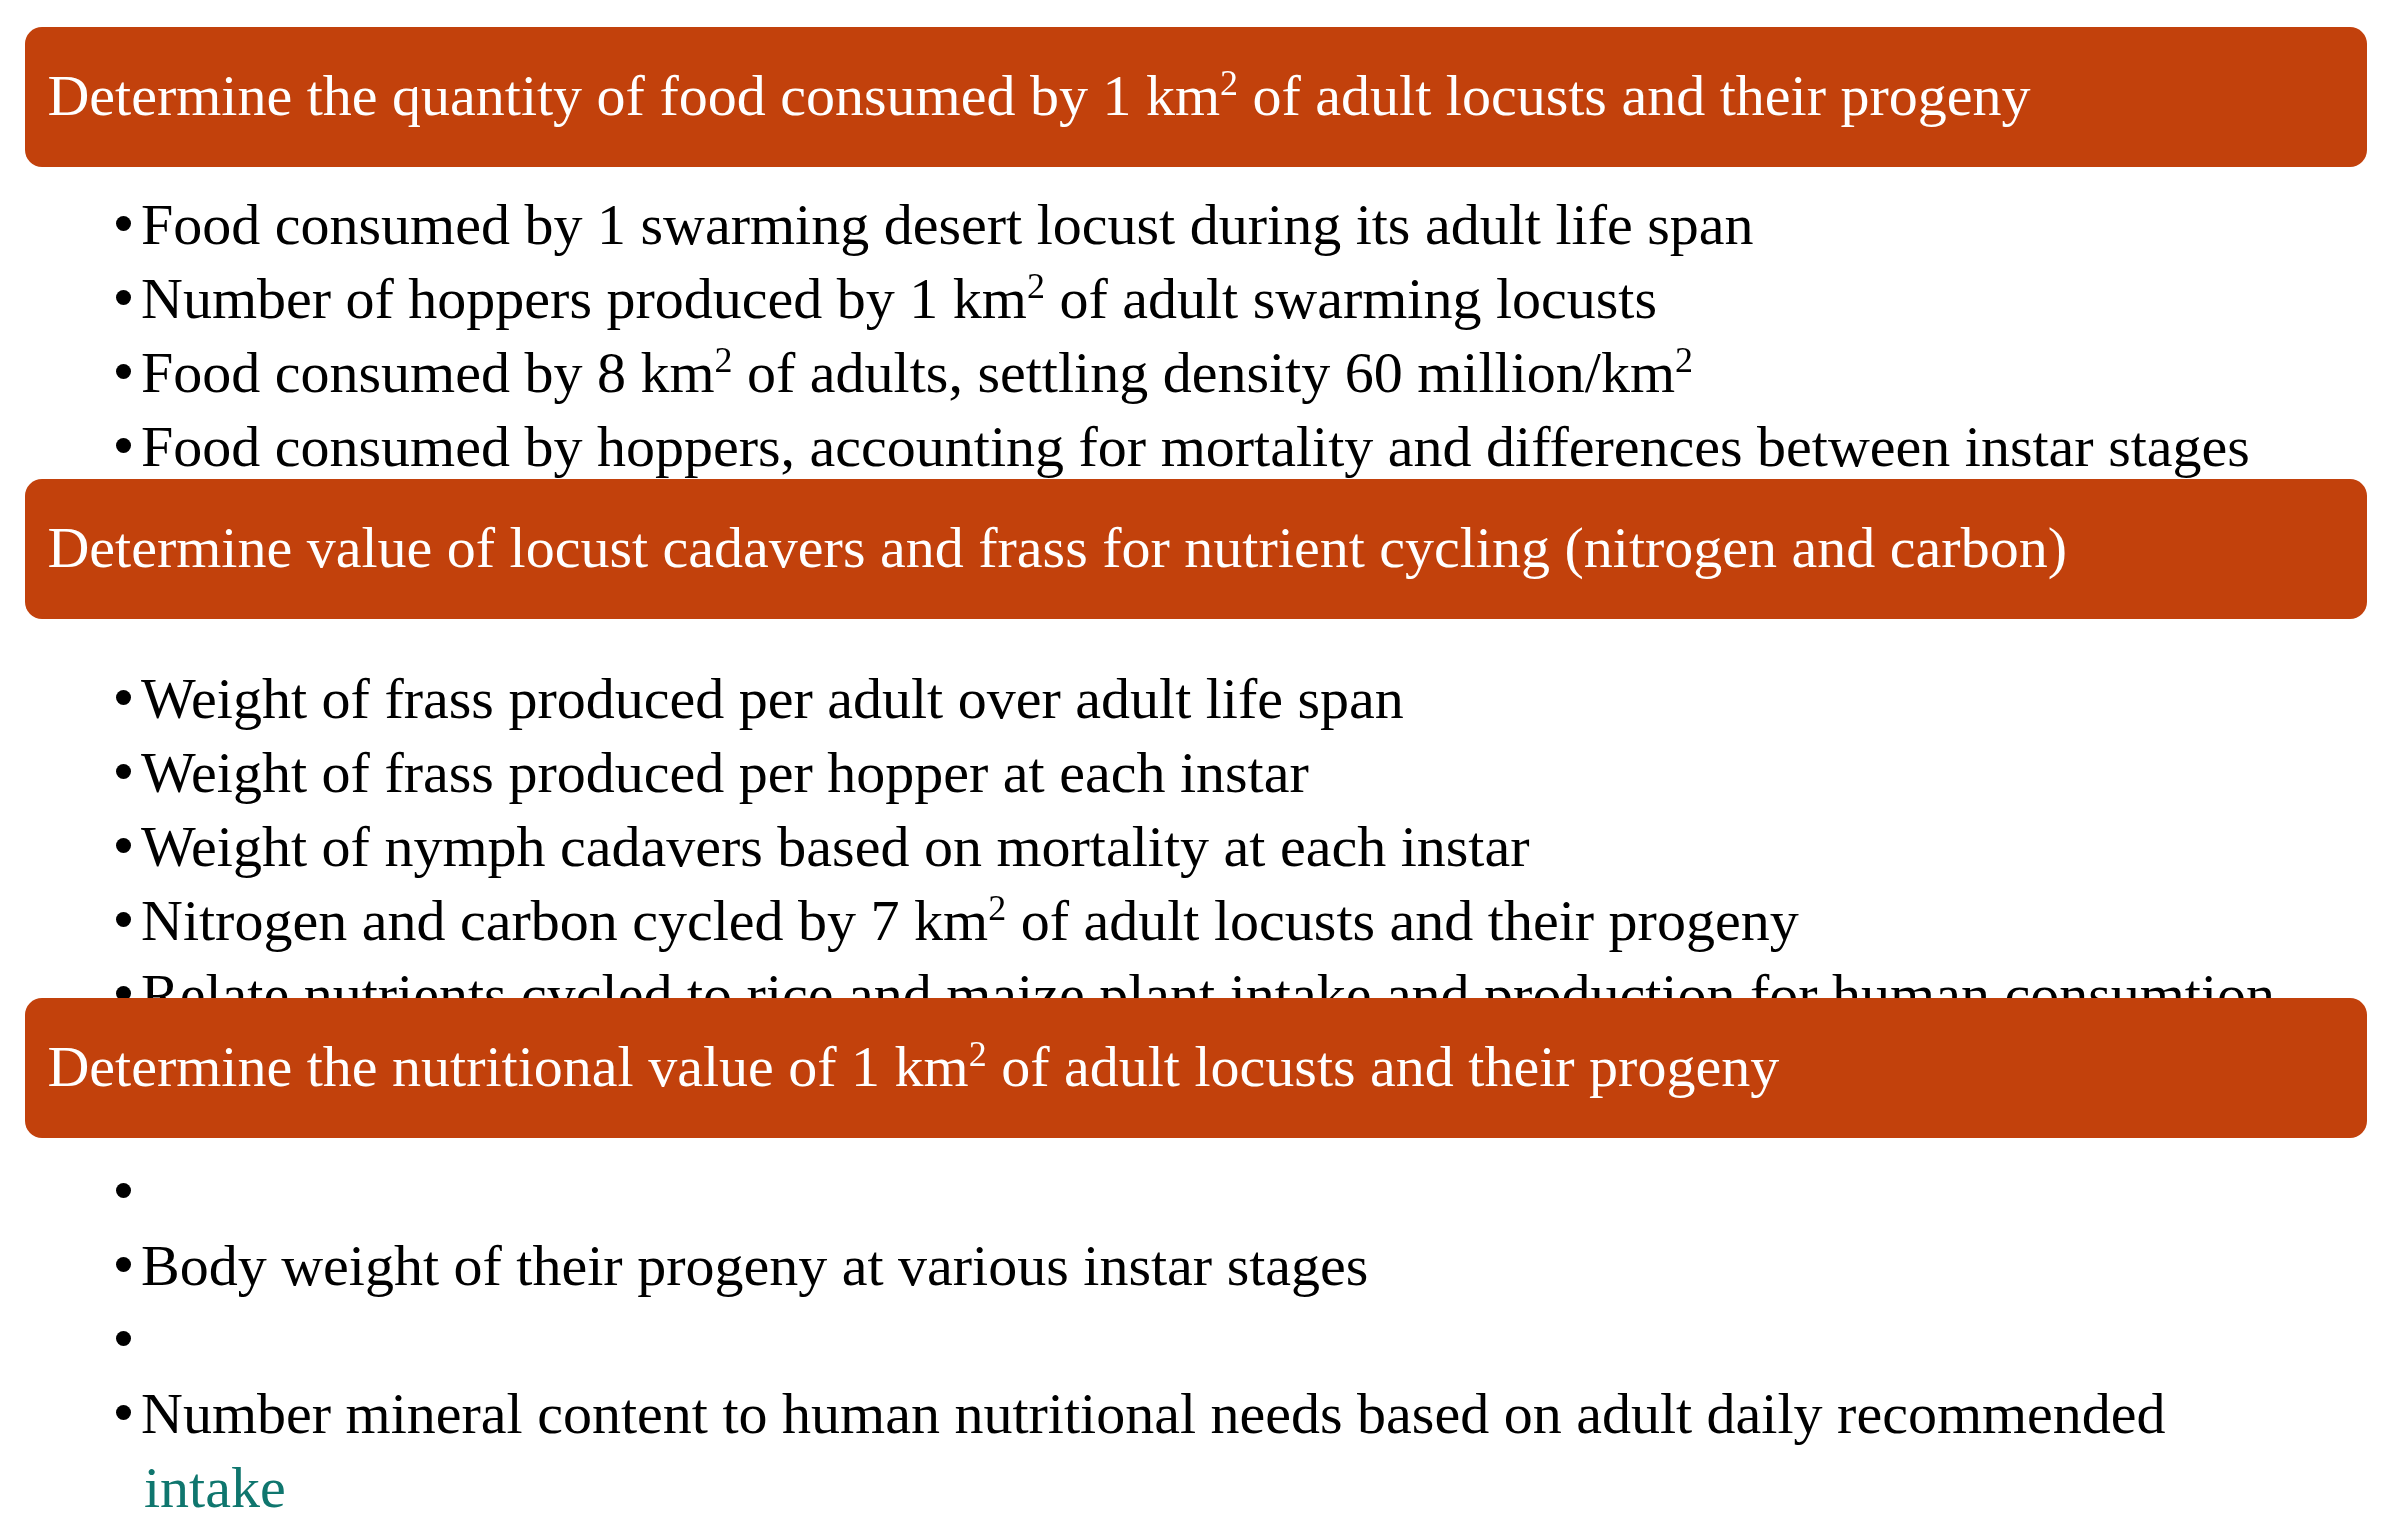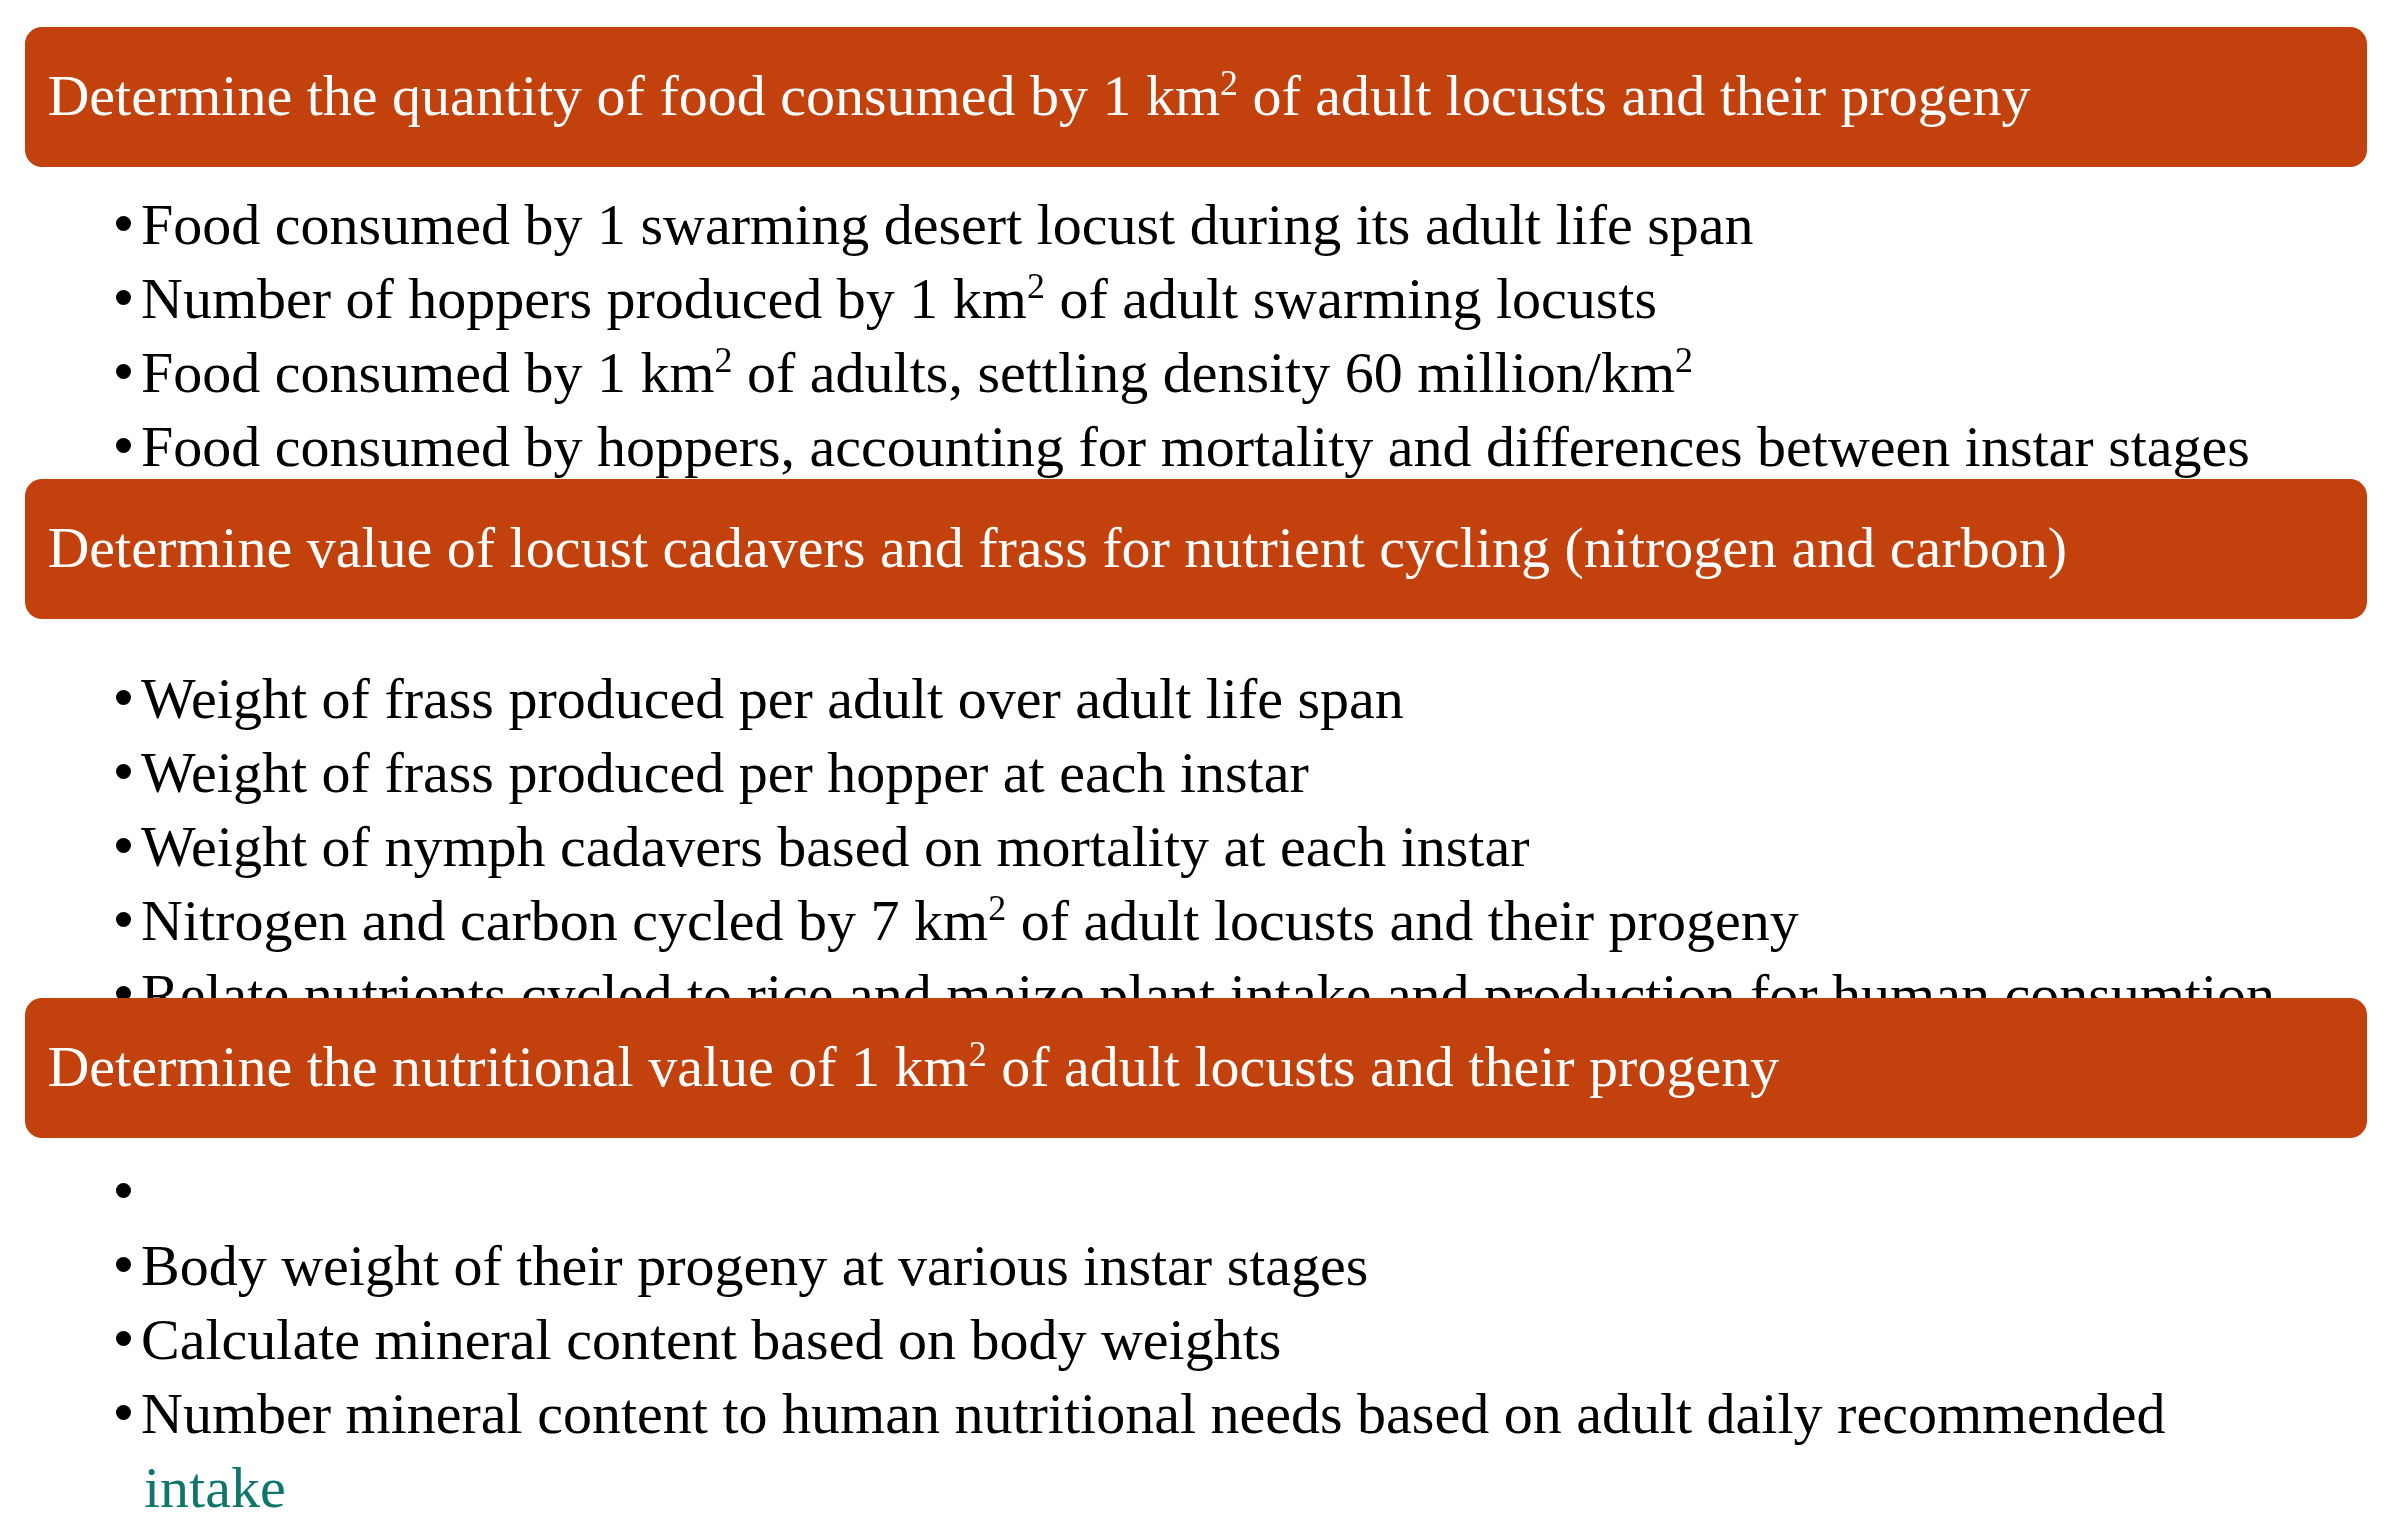--- a/index.html
+++ b/index.html
@@ -90,21 +90,21 @@
   <li class="bullet-item">
     <span class="bullet-dot"></span>
     <span class="bullet-text"><span>Food consumed by 1 swarming desert locust during its adult life span</span></span>
   </li>
   <li class="bullet-item">
     <span class="bullet-dot"></span>
     <span class="bullet-text"><span>Number of hoppers produced by 1 km</span><sup>2</sup><span> of adult swarming locusts</span></span>
   </li>
   <li class="bullet-item">
     <span class="bullet-dot"></span>
-    <span class="bullet-text"><span>Food consumed by 1 km</span><sup>2</sup><span> of adults, settling density 60 million/km</span><sup>2</sup></span>
+    <span class="bullet-text"><span>Food consumed by 8 km</span><sup>2</sup><span> of adults, settling density 60 million/km</span><sup>2</sup></span>
   </li>
   <li class="bullet-item">
     <span class="bullet-dot"></span>
     <span class="bullet-text"><span>Food consumed by hoppers, accounting for mortality and differences between instar stages</span></span>
   </li>
 </ul>
 
 <div class="section-header" style="top:479px;">
   <div class="section-header-text"><span>Determine value of locust cadavers and frass for nutrient cycling (nitrogen and carbon)</span></div>
 </div>
@@ -137,21 +137,20 @@
 <ul class="bullet-list" style="top:1139px;">
   <li class="bullet-item">
     <span class="bullet-dot"></span>
   </li>
   <li class="bullet-item">
     <span class="bullet-dot"></span>
     <span class="bullet-text"><span>Body weight of their progeny at various instar stages</span></span>
   </li>
   <li class="bullet-item">
     <span class="bullet-dot"></span>
-    <span class="bullet-text"><span>Calculate mineral content based on body weights</span></span>
   </li>
   <li class="bullet-item">
     <span class="bullet-dot"></span>
     <span class="bullet-text"><span>Number mineral content to human nutritional needs based on adult daily recommended</span></span>
   </li>
   <li class="continuation">
     <span class="bullet-text"><span>intake</span></span>
   </li>
 </ul>
 

